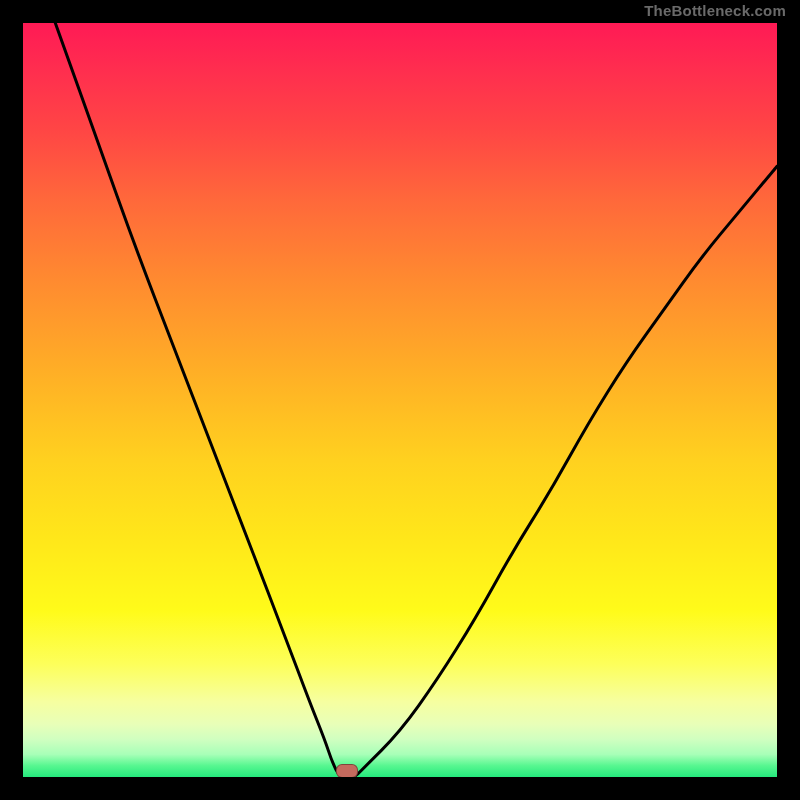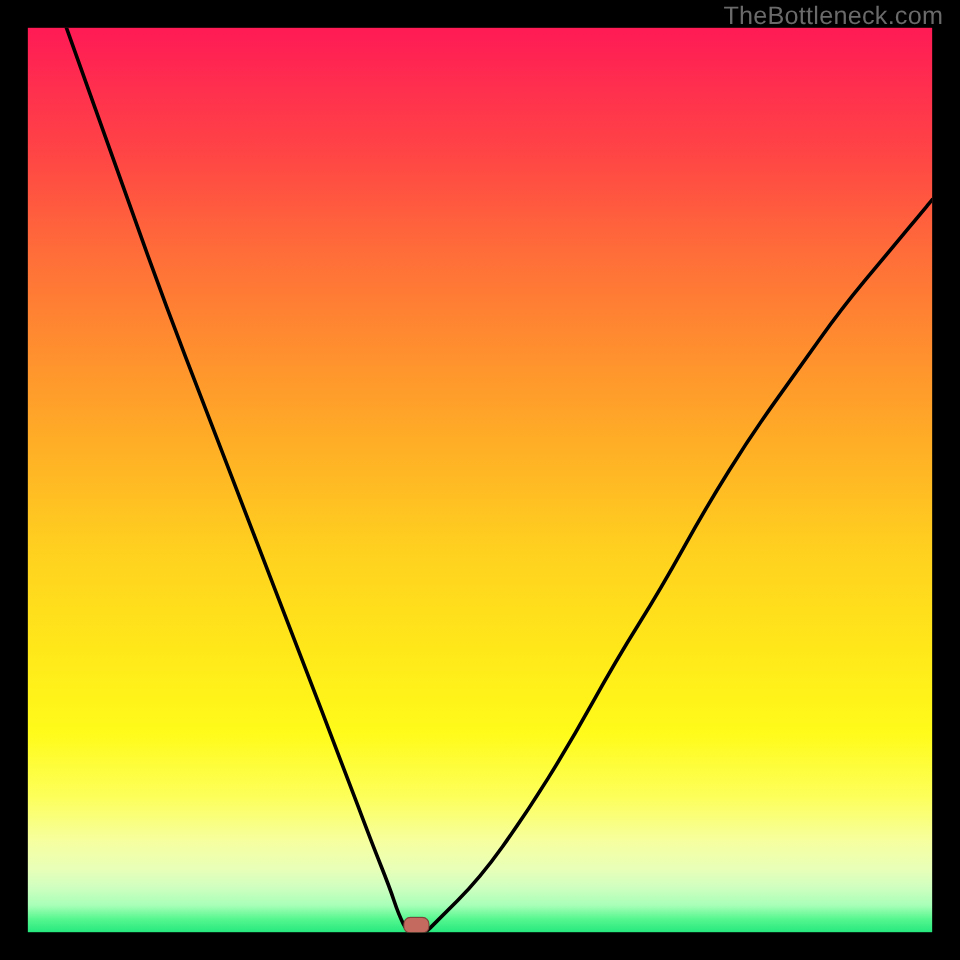--- a/index.html
+++ b/index.html
@@ -67,22 +67,22 @@
     border-radius: 6px;
     background: #c46a5e;
     border: 1px solid rgba(0,0,0,0.35);
     transform: translate(-50%, -50%);
   }
   .watermark {
     position: absolute;
     top: 2px;
     right: 14px;
     color: #6a6a6a;
-    font-size: 21px;
-    font-weight: 400;
+    font-size: 15px;
+    font-weight: 700;
     letter-spacing: 0.2px;
     user-select: none;
   }
 </style>
 </head>
 <body>
 
 <div class="frame">
 
   <div class="watermark">TheBottleneck.com</div>

